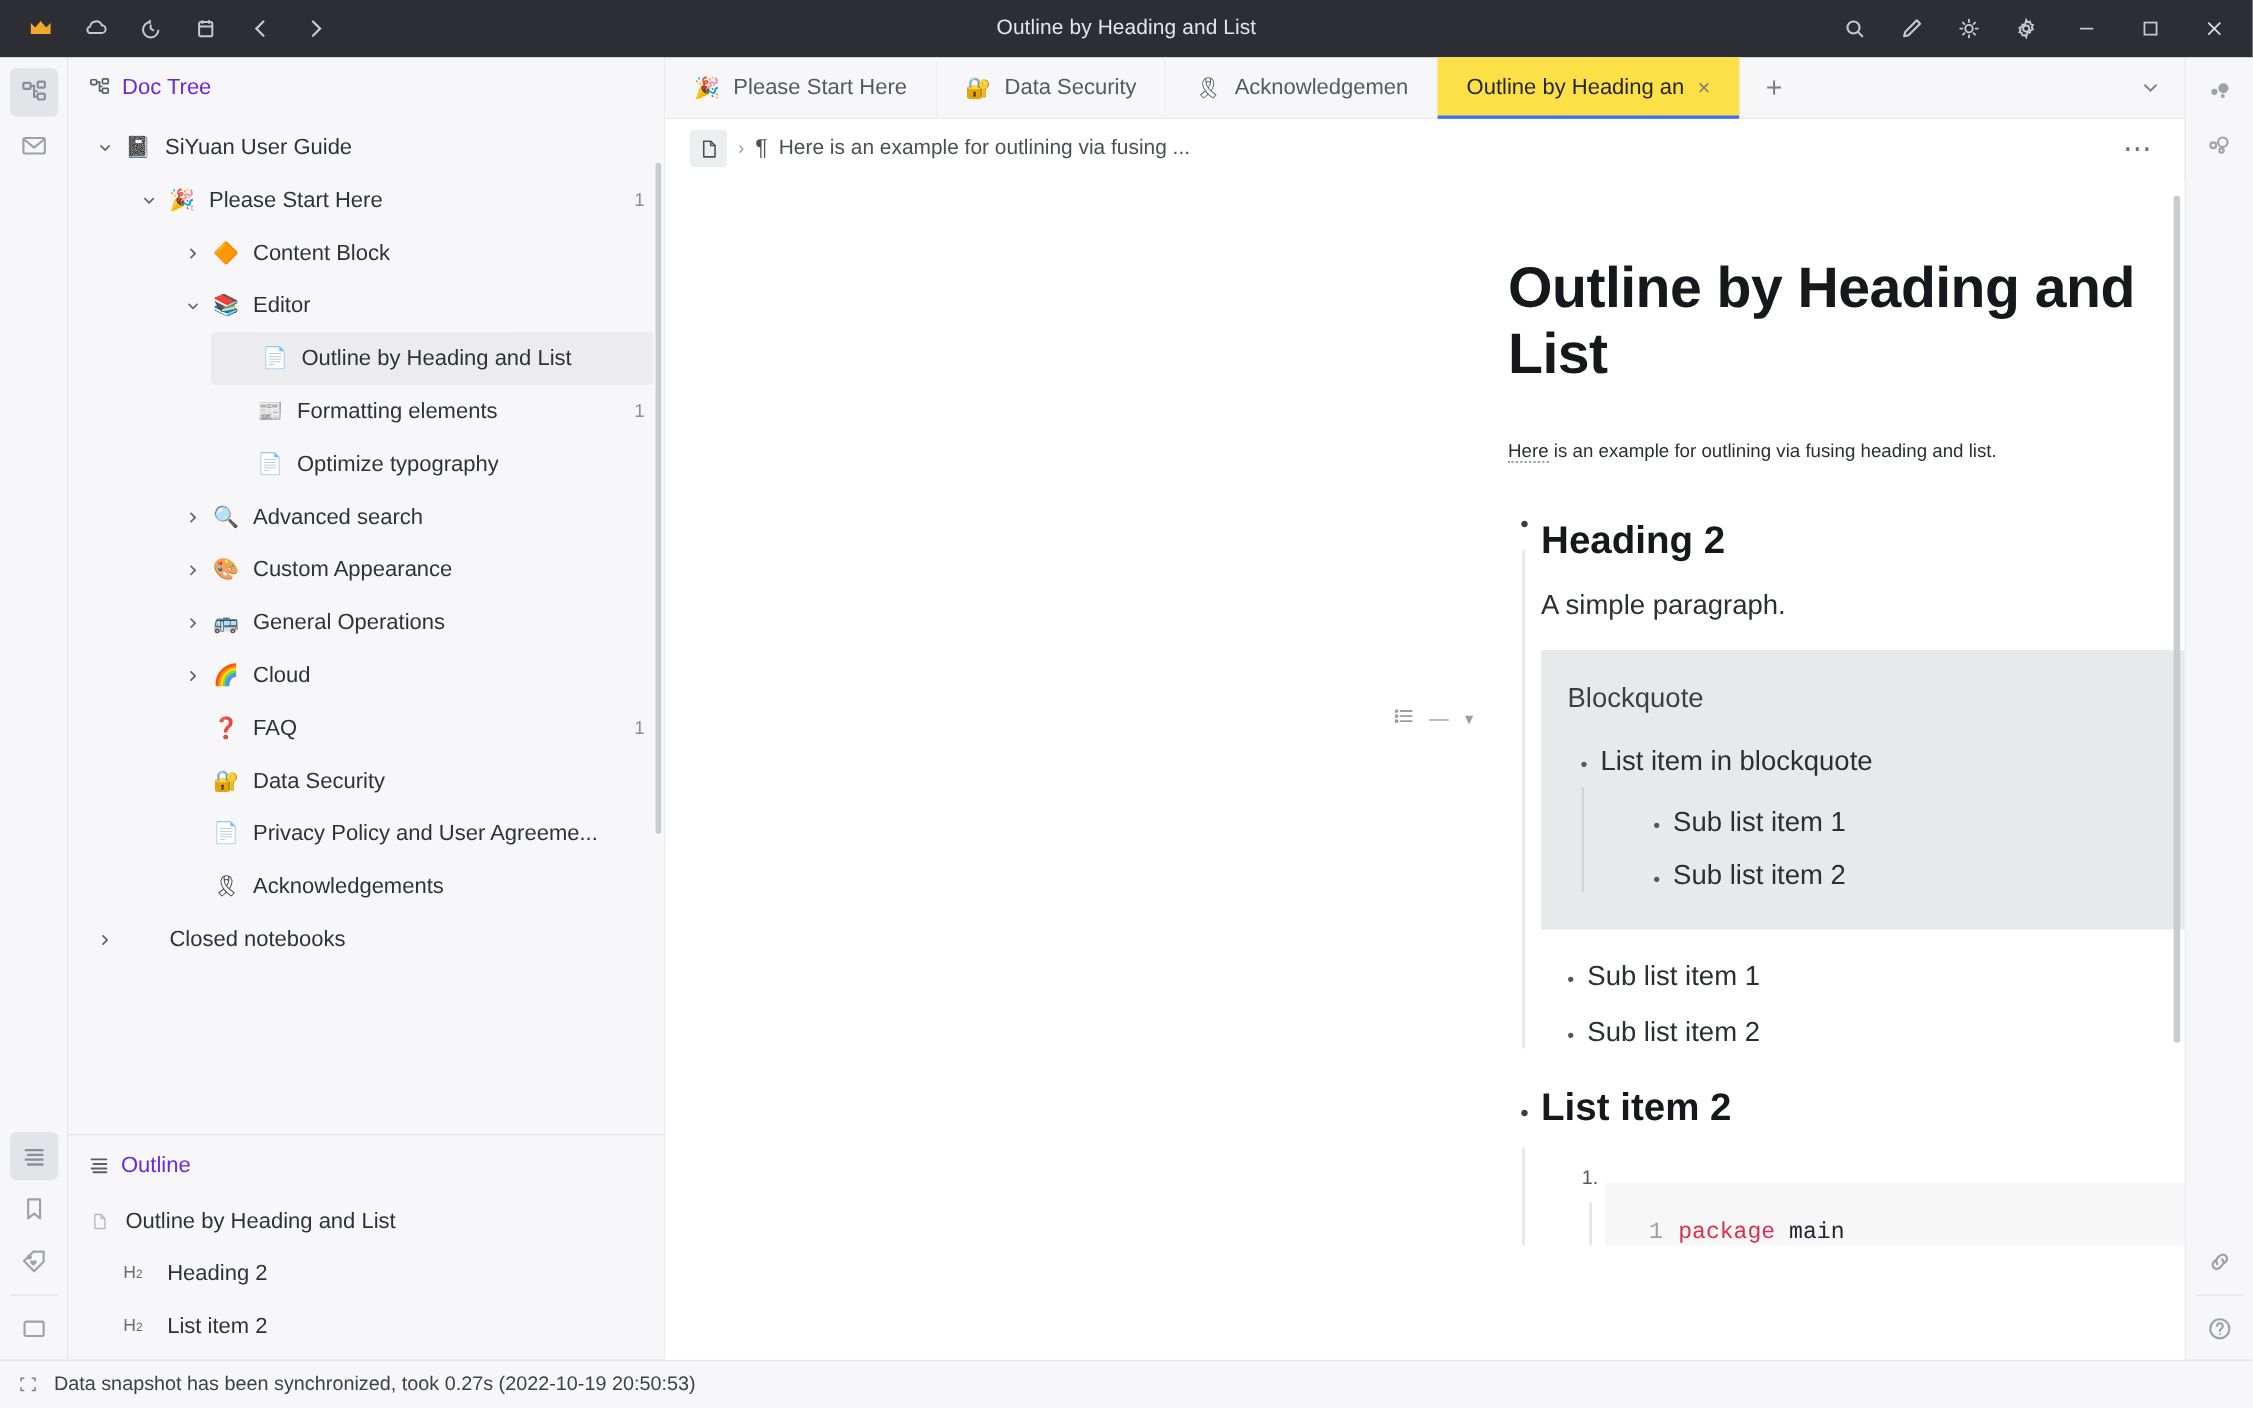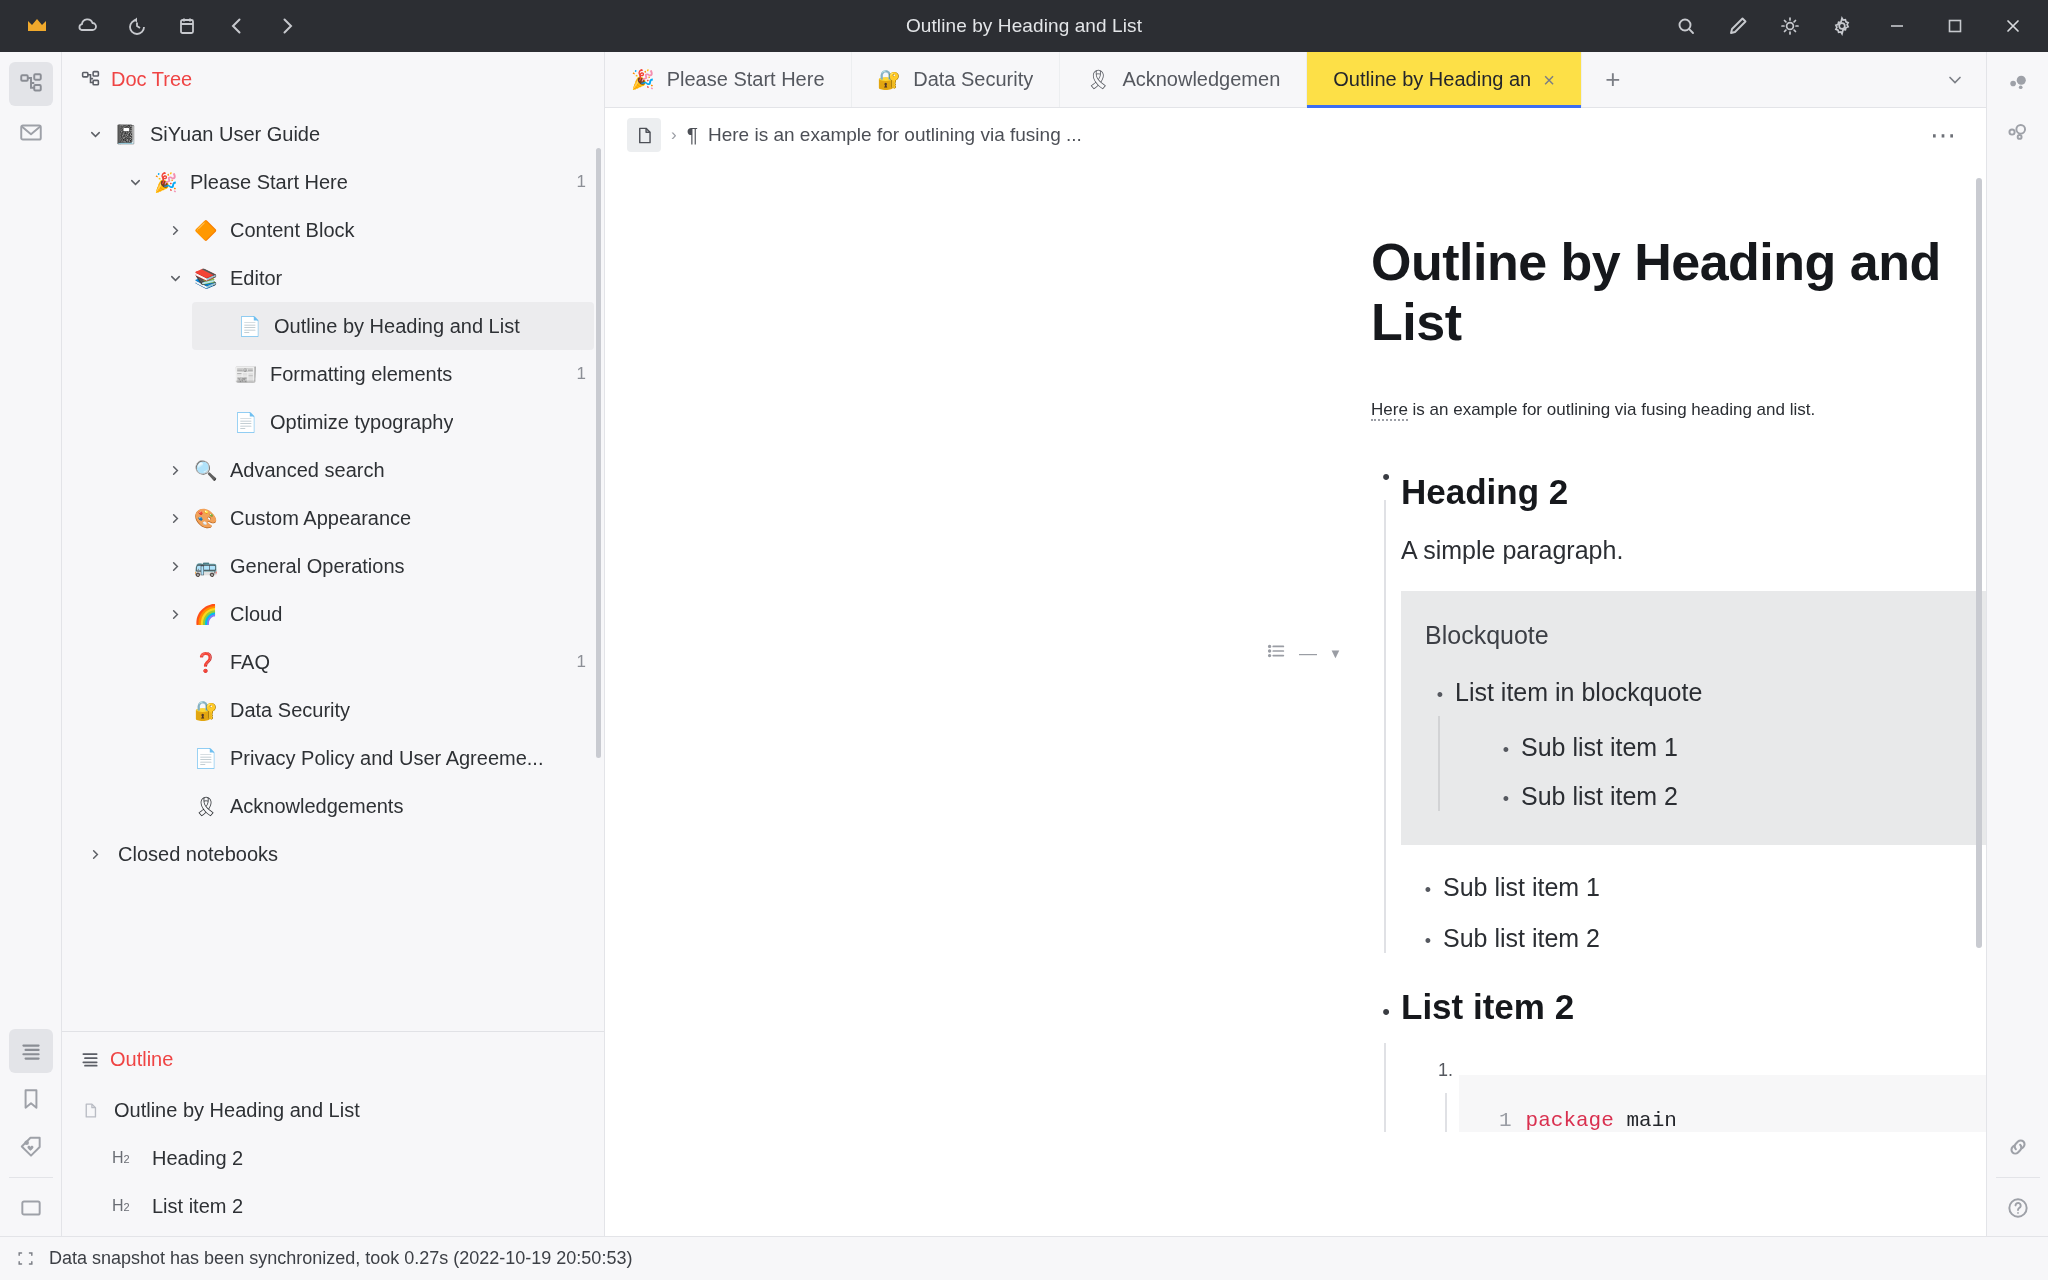--- a/index.html
+++ b/index.html
@@ -63,21 +63,21 @@
     width: 543px; flex: 0 0 543px;
     display: flex; flex-direction: column;
     background: #f7f7f9;
     border-right: 1px solid #e3e4e8;
     min-height: 0;
   }
   .panel-head {
     height: 54px; flex: 0 0 54px;
     display: flex; align-items: center;
     padding-left: 18px; gap: 10px;
-    font-size: 20px; color: #ef4444; text-align: center;
+    font-size: 20px; color: #6d28d9; text-align: center;
   }
   .panel-head .ph-icon { color: #5b5e66; display:flex; align-items:center;}
 
   .tree {
     flex: 1 1 auto; overflow: hidden;
     position: relative; padding-top: 4px;
   }
   .treerow {
     display: flex; align-items: center;
     height: 48px;
@@ -474,21 +474,21 @@
         <div class="treerow" style="padding-left: 98px;">
           <span class="twisty empty"></span>
           <span class="emo">📄</span>
           <span class="tlabel">Privacy Policy and User Agreeme...</span>
         </div>
         <div class="treerow" style="padding-left: 98px;">
           <span class="twisty empty"></span>
           <span class="emo">🎗</span>
           <span class="tlabel">Acknowledgements</span>
         </div>
-        <div class="treerow" style="padding-left: 18px;">
+        <div class="treerow" style="padding-left: 18px; gap: 36px;">
           <span class="twisty">
             <svg width="15" height="15" viewBox="0 0 24 24" fill="none" stroke="currentColor" stroke-width="2.4" stroke-linecap="round">
               <path d="M9 6l6 6-6 6"></path>
             </svg>
           </span>
           <span class="tlabel">Closed notebooks</span>
         </div>
         <div class="tree-scroll"></div>
       </div>
 

